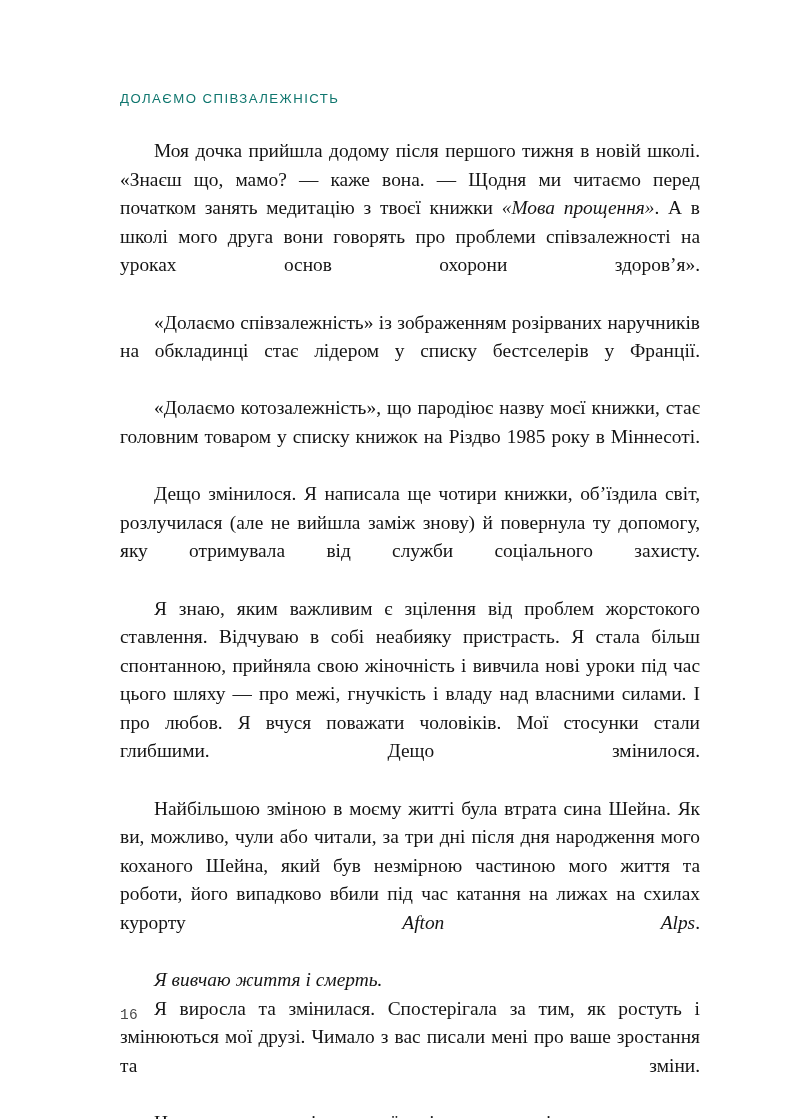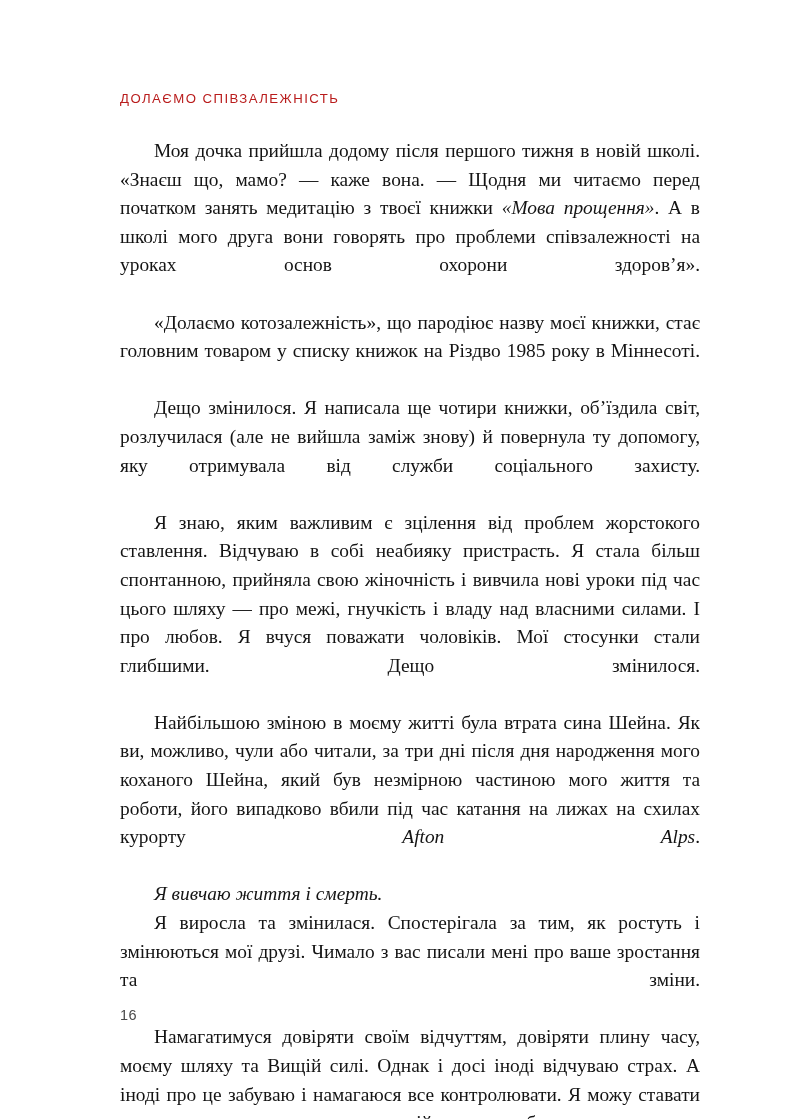--- a/index.html
+++ b/index.html
@@ -22,21 +22,21 @@
   
   .running-head {
     position: absolute;
     left: 120px;
     top: 91px;
     width: 580px;
     font-family: "Liberation Sans", "DejaVu Sans", sans-serif;
     font-size: 13.2px;
     font-weight: 400;
     letter-spacing: 1.45px;
-    color: #b91c1c;
+    color: #0f766e;
     text-transform: uppercase;
     white-space: nowrap;
   }
 
   
   .textblock {
     position: absolute;
     left: 120px;
     top: 137px;
     width: 580px;
@@ -71,36 +71,37 @@
 
   i, .ital {
     font-style: italic;
   }
 
   
   .folio {
     position: absolute;
     left: 120px;
     top: 1007px;
-    font-family: Liberation Sans, sans-serif;
+    font-family: Liberation Mono, monospace;
     font-size: 14.5px;
     font-weight: 400;
     letter-spacing: 0.4px;
     color: #4a4a4a;
   }
 </style>
 </head>
 <body>
 
 <div class="page">
 
   <div class="running-head">ДОЛАЄМО СПІВЗАЛЕЖНІСТЬ</div>
 
   <div class="textblock">
       <p><span>Моя дочка прийшла додому після першого тижня в новій школі. «Знаєш що, мамо? — каже вона. — Щодня ми читаємо перед початком занять медитацію з твоєї книжки </span><i>«Мова прощення»</i><span>. А в школі мого друга вони говорять про проблеми співзалежності на уроках основ охорони здоров’я».</span></p>
+      <p><span>«Долаємо співзалежність» із зображенням розірваних наручників на обкладинці стає лідером у списку бестселерів у Франції.</span></p>
       <p><span>«Долаємо котозалежність», що пародіює назву моєї книжки, стає головним товаром у списку книжок на Різдво 1985 року в Міннесоті.</span></p>
       <p><span>Дещо змінилося. Я написала ще чотири книжки, об’їздила світ, розлучилася (але не вийшла заміж знову) й повернула ту допомогу, яку отримувала від служби соціального захисту.</span></p>
       <p><span>Я знаю, яким важливим є зцілення від проблем жорстокого ставлення. Відчуваю в собі неабияку пристрасть. Я стала більш спонтанною, прийняла свою жіночність і вивчила нові уроки під час цього шляху — про межі, гнучкість і владу над власними силами. І про любов. Я вчуся поважати чоловіків. Мої стосунки стали глибшими. Дещо змінилося.</span></p>
       <p><span>Найбільшою зміною в моєму житті була втрата сина Шейна. Як ви, можливо, чули або читали, за три дні після дня народження мого коханого Шейна, який був незмірною частиною мого життя та роботи, його випадково вбили під час катання на лижах на схилах курорту </span><i>Afton Alps</i><span>.</span></p>
       <p class="short"><span>Я вивчаю життя і смерть.</span></p>
       <p><span>Я виросла та змінилася. Спостерігала за тим, як ростуть і змінюються мої друзі. Чимало з вас писали мені про ваше зростання та зміни.</span></p>
       <p><span>Намагатимуся довіряти своїм відчуттям, довіряти плину часу, моєму шляху та Вищій силі. Однак і досі іноді відчуваю страх. А іноді про це забуваю і намагаюся все контролювати. Я можу ставати одержимою, поки не піймаю себе на цьому.</span></p>
     </div>
 
   <div class="folio">16</div>

